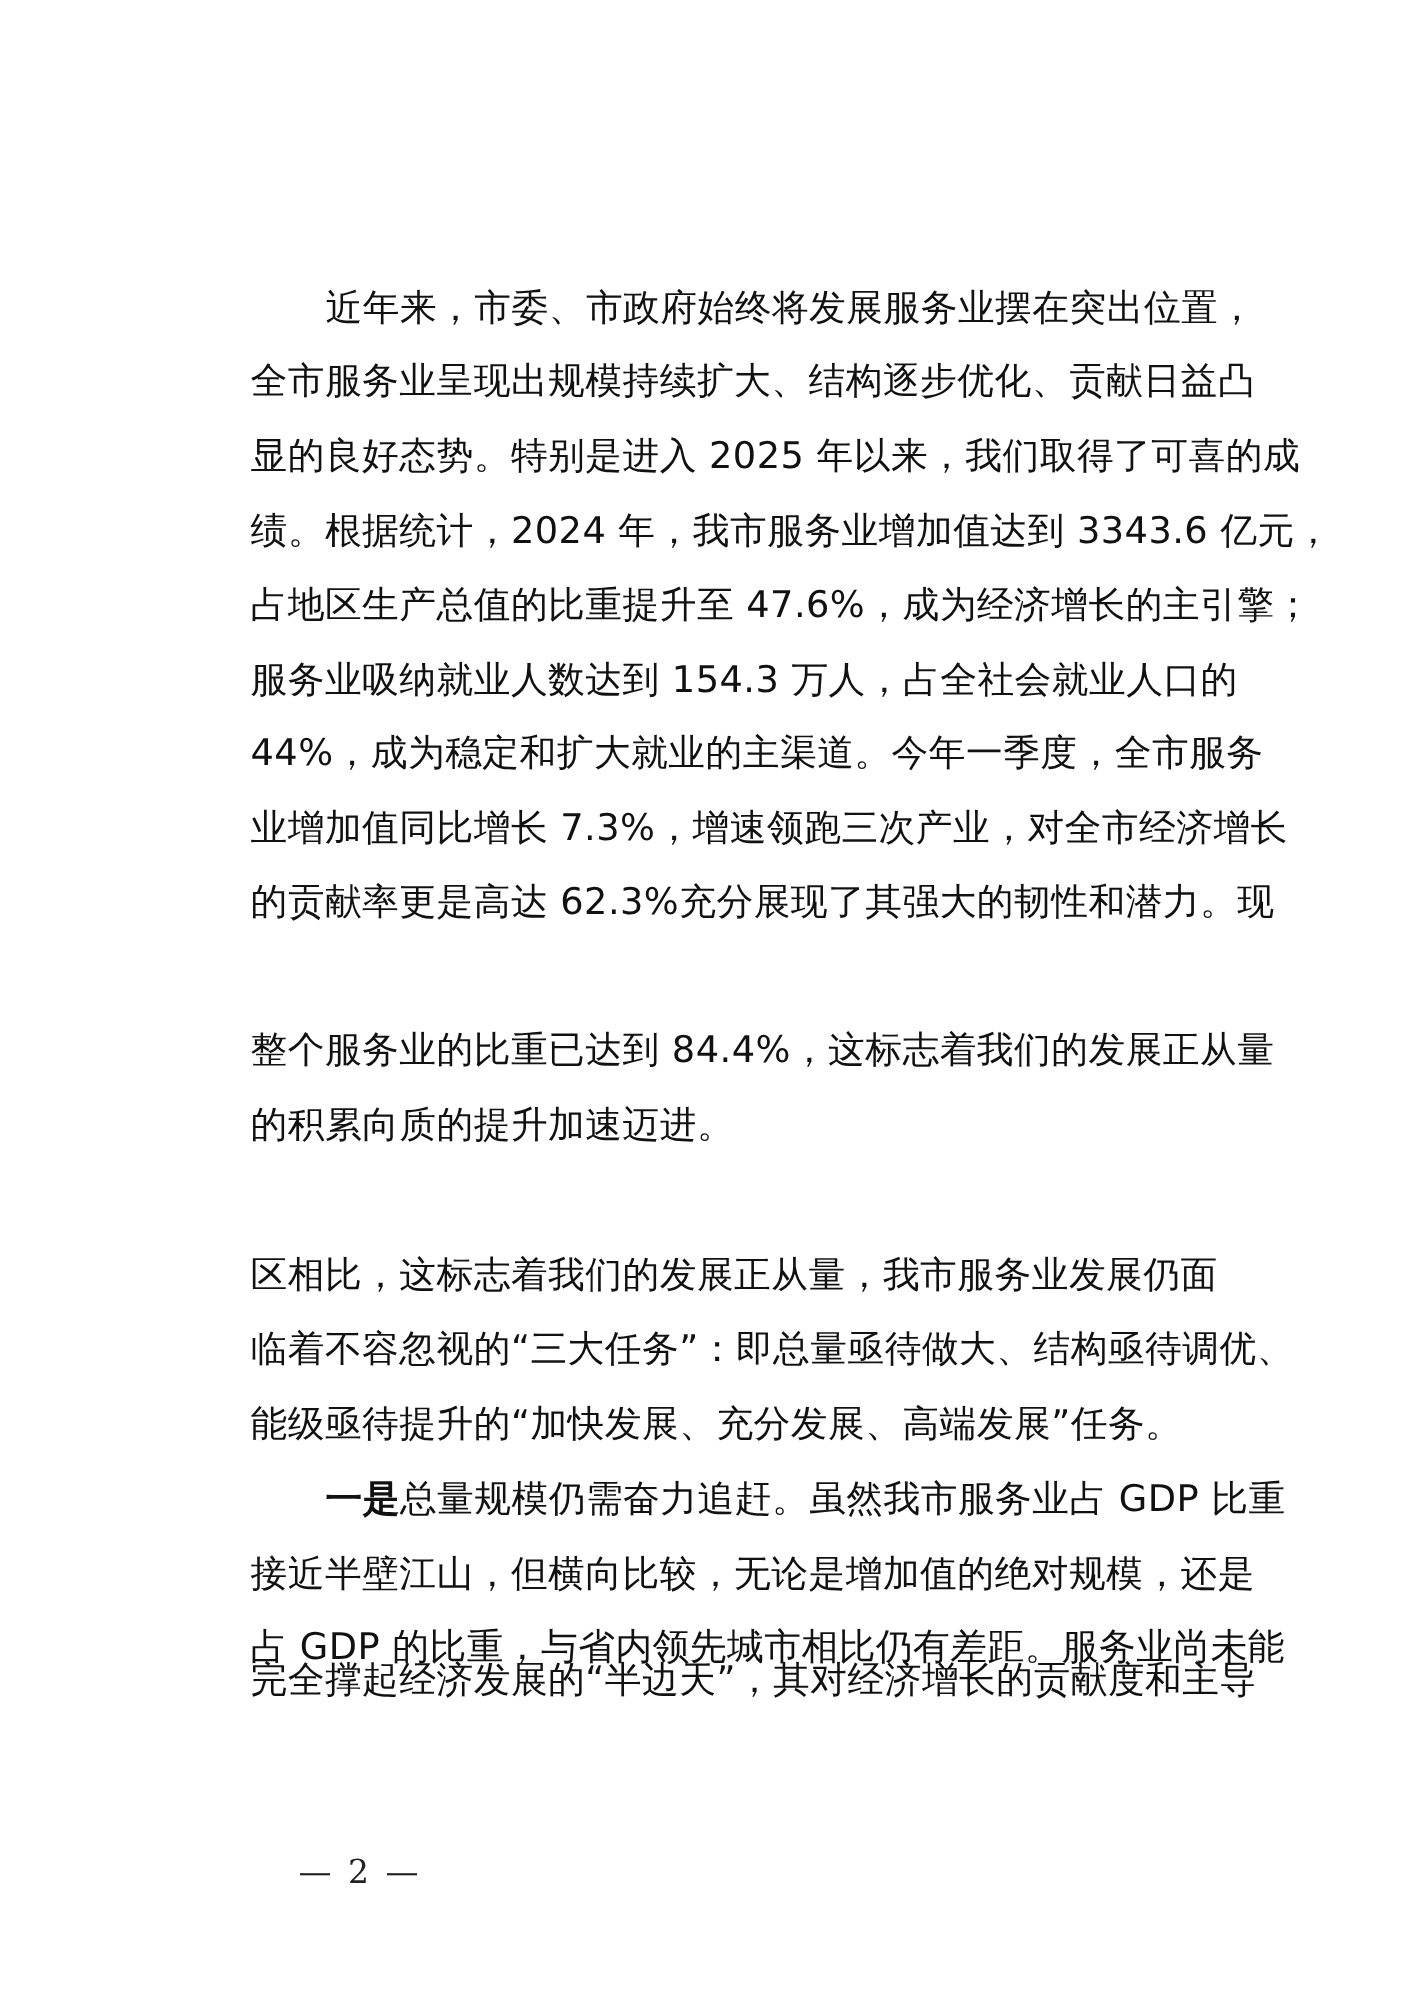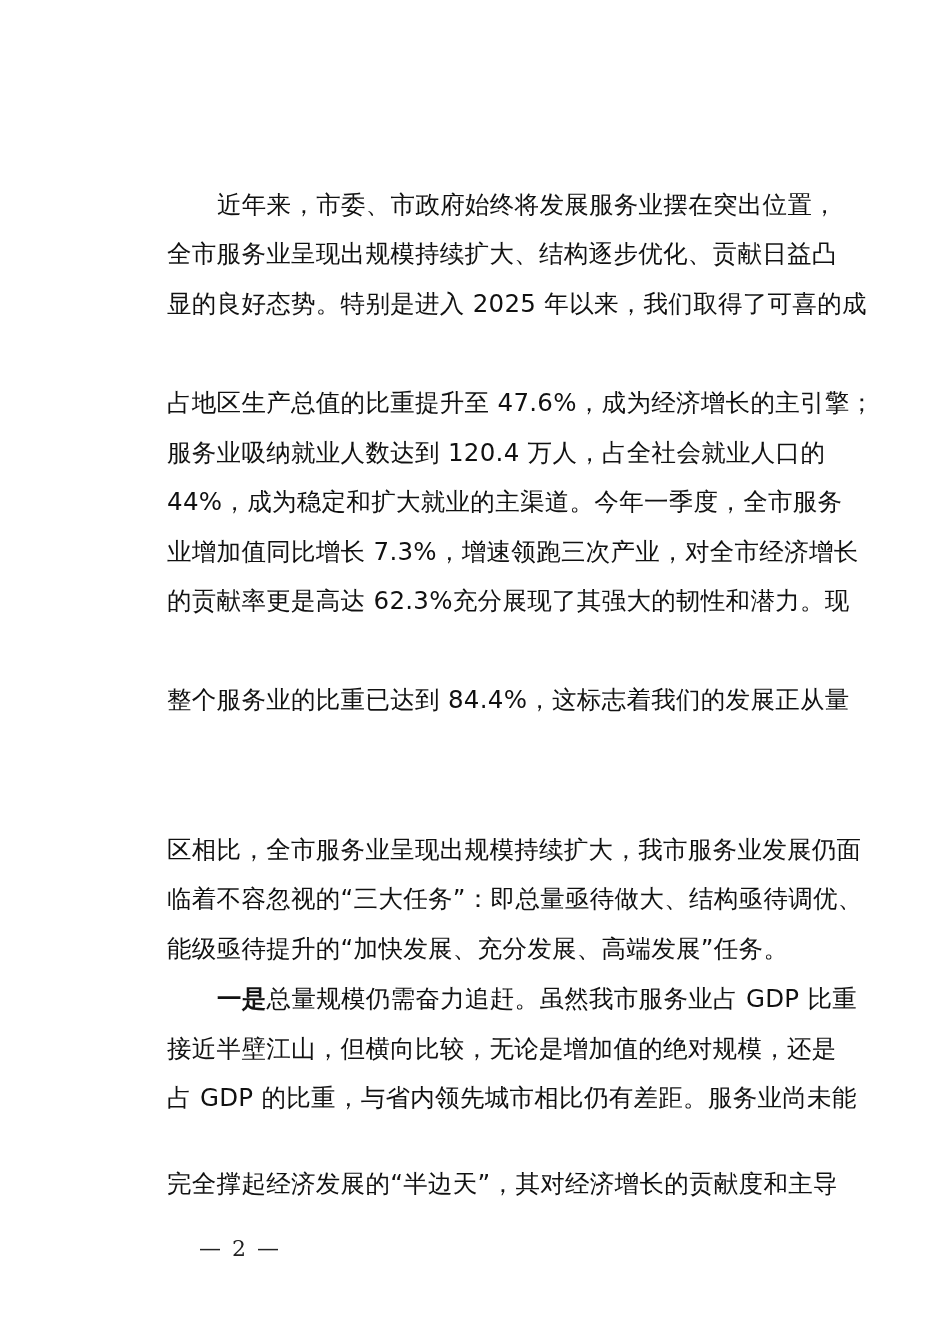--- a/index.html
+++ b/index.html
@@ -52,31 +52,33 @@
     }
   </style>
 </head>
 <body>
 
 <div class="page">
 
   <div class="line indent" style="top:185px">近年来，市委、市政府始终将发展服务业摆在突出位置，</div>
   <div class="line" style="top:234px">全市服务业呈现出规模持续扩大、结构逐步优化、贡献日益凸</div>
   <div class="line" style="top:284px">显的良好态势。特别是进入 2025 年以来，我们取得了可喜的成</div>
+  <div class="line" style="top:334px">绩。根据统计，2024 年，我市服务业增加值达到 3343.6 亿元，</div>
   <div class="line" style="top:383px">占地区生产总值的比重提升至 47.6%，成为经济增长的主引擎；</div>
-  <div class="line" style="top:433px">服务业吸纳就业人数达到 120.4 万人，占全社会就业人口的</div>
+  <div class="line" style="top:433px">服务业吸纳就业人数达到 154.3 万人，占全社会就业人口的</div>
   <div class="line" style="top:482px">44%，成为稳定和扩大就业的主渠道。今年一季度，全市服务</div>
   <div class="line" style="top:532px">业增加值同比增长 7.3%，增速领跑三次产业，对全市经济增长</div>
   <div class="line" style="top:581px">的贡献率更是高达 62.3%充分展现了其强大的韧性和潜力。现</div>
   <div class="line" style="top:680px">整个服务业的比重已达到 84.4%，这标志着我们的发展正从量</div>
+  <div class="line" style="top:730px">的积累向质的提升加速迈进。</div>
 
-  <div class="line" style="top:830px">区相比，全市服务业呈现出规模持续扩大，我市服务业发展仍面</div>
+  <div class="line" style="top:830px">区相比，这标志着我们的发展正从量，我市服务业发展仍面</div>
   <div class="line" style="top:879px">临着不容忽视的“三大任务”：即总量亟待做大、结构亟待调优、</div>
   <div class="line" style="top:929px">能级亟待提升的“加快发展、充分发展、高端发展”任务。</div>
 
   <div class="line indent" style="top:979px"><span class="bold">一是</span><span>总量规模仍需奋力追赶。虽然我市服务业占 GDP 比重</span></div>
   <div class="line" style="top:1029px">接近半壁江山，但横向比较，无论是增加值的绝对规模，还是</div>
   <div class="line" style="top:1078px">占 GDP 的比重，与省内领先城市相比仍有差距。服务业尚未能</div>
-  <div class="line" style="top:1164px">完全撑起经济发展的“半边天”，其对经济增长的贡献度和主导</div>
+  <div class="line" style="top:1100px">完全撑起经济发展的“半边天”，其对经济增长的贡献度和主导</div>
 
   <div class="page-number">— 2 —</div>
 
 </div>
 
 </body></html>

